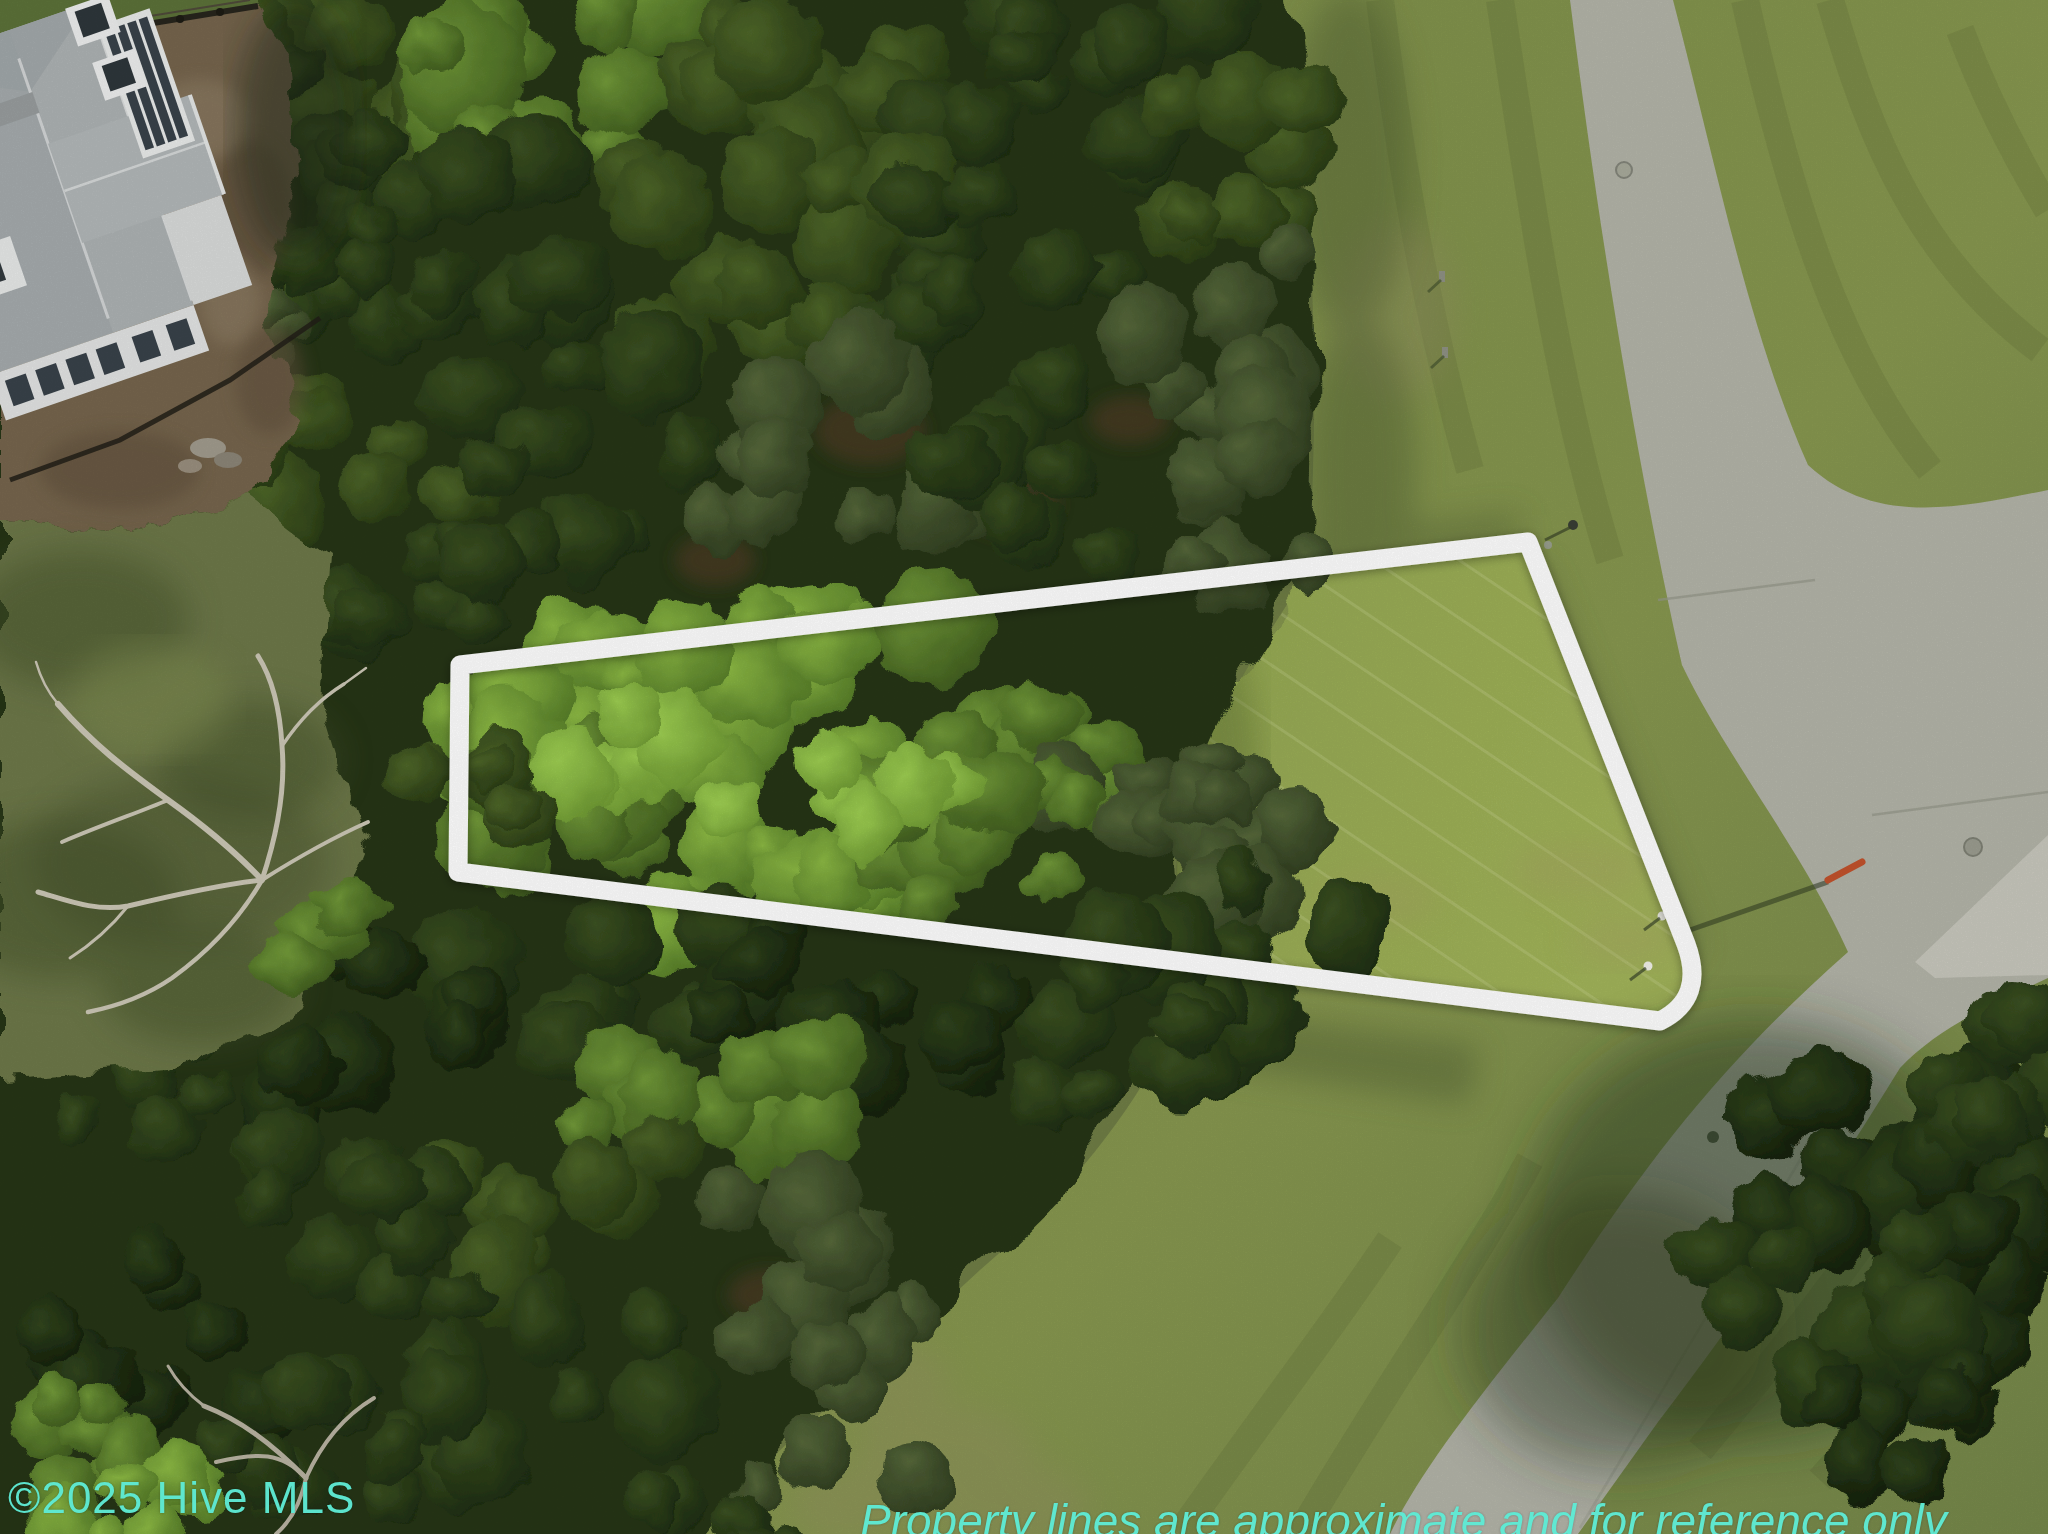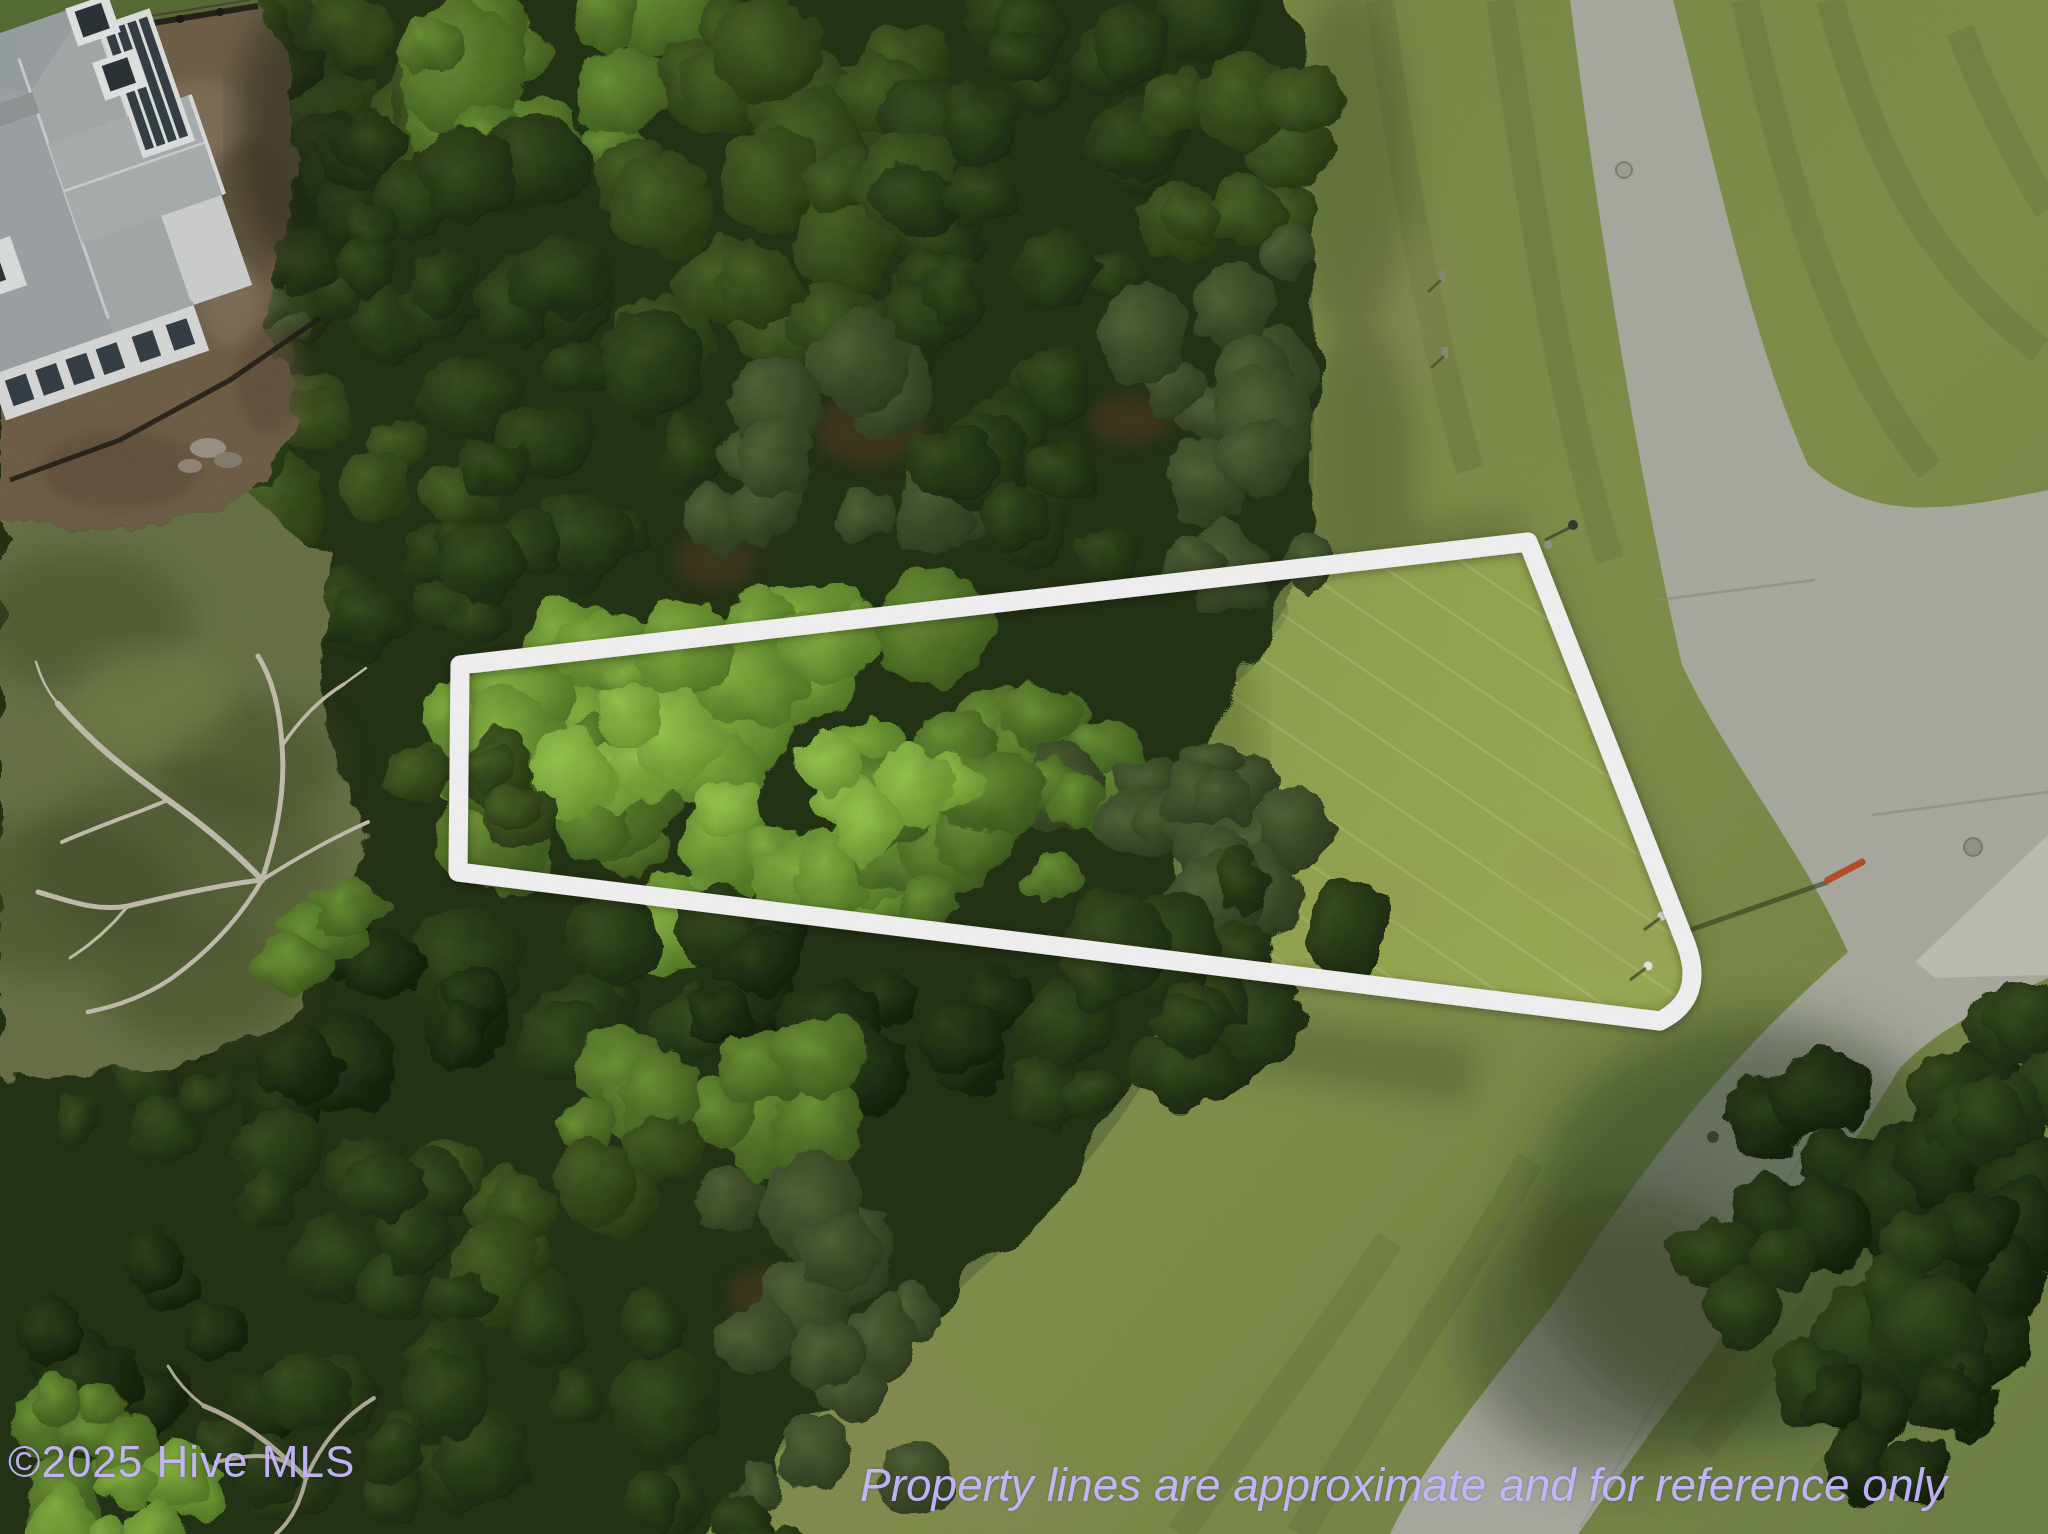--- a/index.html
+++ b/index.html
@@ -1,20 +1,20 @@
 <!DOCTYPE html>
 <html><head>
 <meta charset="utf-8">
 <style>
   html,body{margin:0;padding:0;background:#1a1f14;}
   .stage{position:relative;width:2048px;height:1534px;overflow:hidden;
          font-family:"Liberation Sans", sans-serif;}
   .stage svg{position:absolute;left:0;top:0;display:block;}
-  .overlay-text{position:absolute;color:#c4b5fd;white-space:nowrap;
-                text-shadow:0 0 3px rgba(0,0,0,0.25);}
+  .overlay-text{position:absolute;color:#5eead4;white-space:nowrap;
+                text-shadow:0 0 3px rgba(0,0,0,0.25);margin-top:36px;}
   .watermark{left:8px;top:1437px;font-size:44px;font-weight:400;letter-spacing:1px;opacity:.97;}
   .disclaimer{left:860px;top:1458px;width:1100px;text-align:left;
               font-size:46px;font-style:italic;font-weight:400;opacity:.97;}
 </style>
 </head>
 <body>
 
 <div class="stage">
 <svg width="2048" height="1534" viewBox="0 0 2048 1534">
   <defs>

